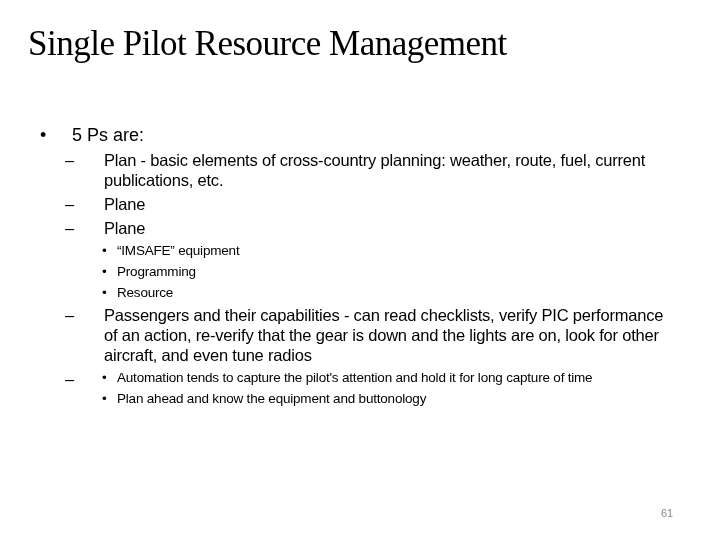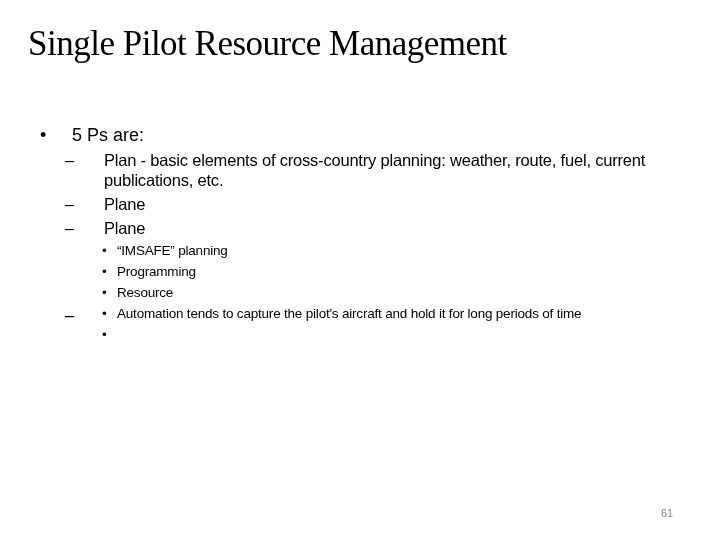--- a/index.html
+++ b/index.html
@@ -40,39 +40,41 @@
   <div class="l2">
     <span class="mk">–</span>
     <span>Plane</span>
   </div>
   <div class="l2">
     <span class="mk">–</span>
     <span>Plane</span>
   </div>
   <div class="l3">
     <span class="mk">•</span>
-    <span>“IMSAFE” planning</span>
+    <span>“IMSAFE” equipment</span>
   </div>
   <div class="l3">
     <span class="mk">•</span>
     <span>Programming</span>
   </div>
   <div class="l3">
     <span class="mk">•</span>
     <span>Resource</span>
   </div>
 
   <div class="l2">
     <span class="mk">–</span>
+    <span>Passengers and their capabilities - can read checklists, verify PIC performance of an action, re-verify that the gear is down and the lights are on, look for other aircraft, and even tune radios</span>
   </div>
   <div class="l2">
     <span class="mk">–</span>
   </div>
   <div class="l3">
     <span class="mk">•</span>
-    <span>Automation tends to capture the pilot's aircraft and hold it for long periods of time</span>
+    <span>Automation tends to capture the pilot's attention and hold it for long capture of time</span>
   </div>
   <div class="l3">
     <span class="mk">•</span>
+    <span>Plan ahead and know the equipment and buttonology</span>
   </div>
 </div>
 
 <div class="page-num">61</div>
 
 </body></html>

